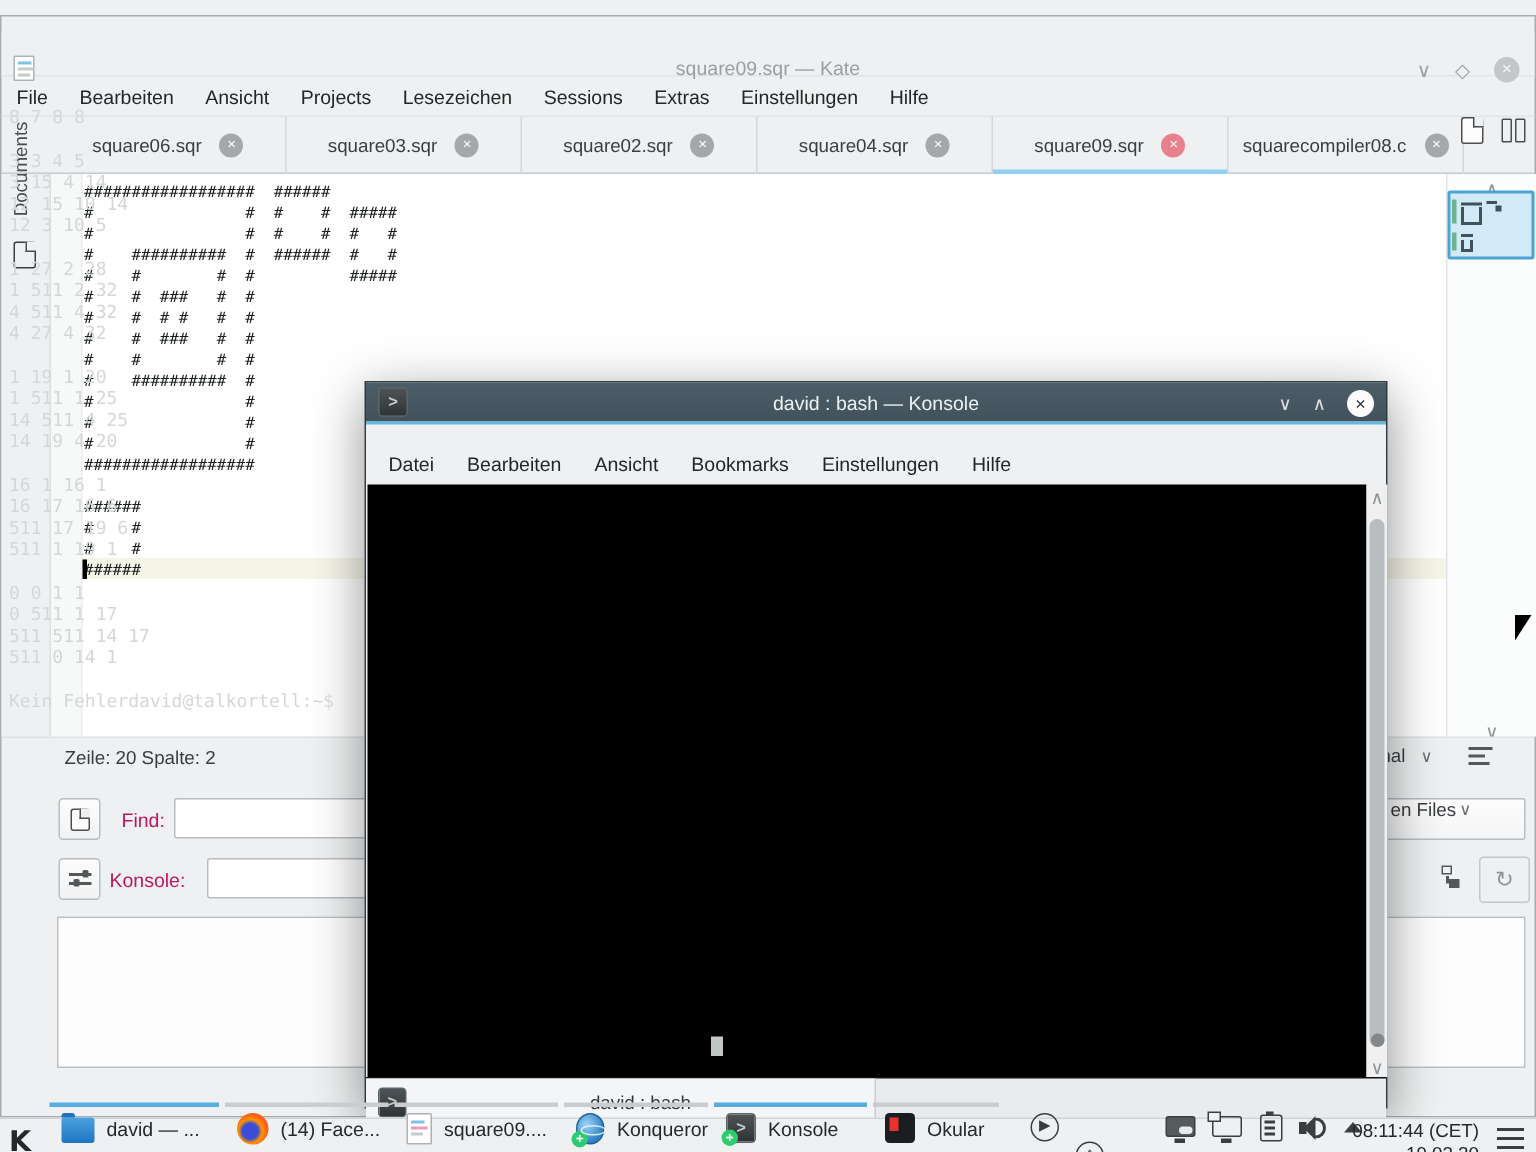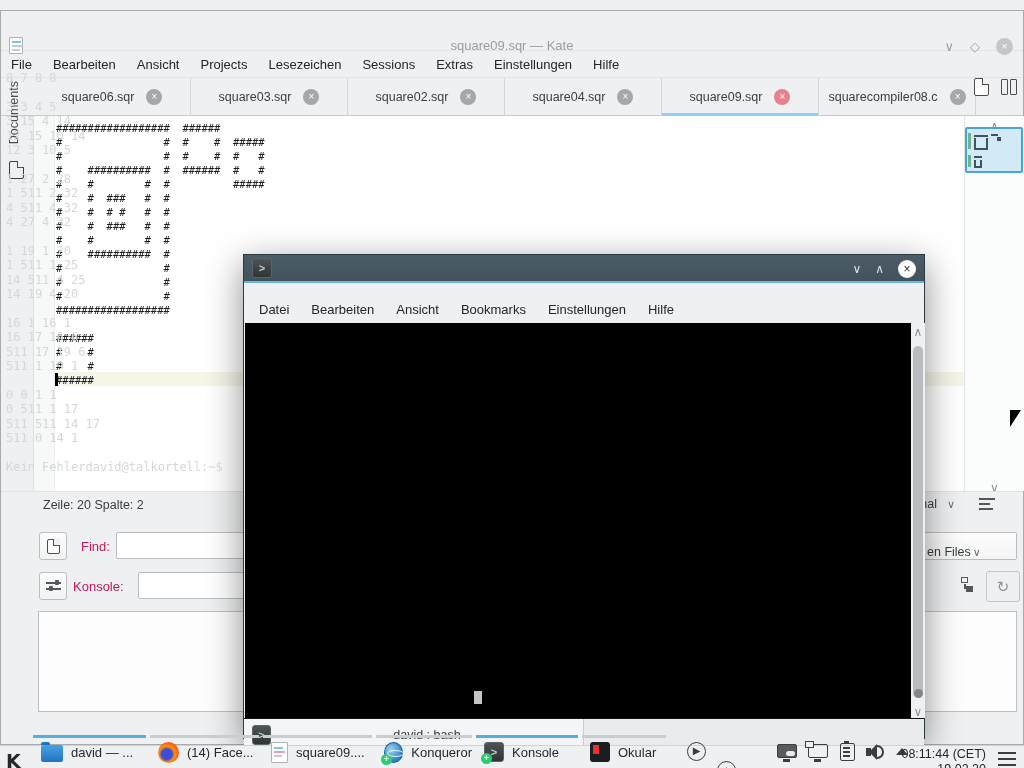--- a/index.html
+++ b/index.html
@@ -53,21 +53,21 @@
   #mode-item { right:28px; top:476px; display:flex; gap:10px; align-items:center; font-size:12.5px; color:#3a3d40; }
   #mode-item .chev-s { color:#6a6e71; font-size:11px; }
   .lines-icon { width:16px; height:12px; display:flex; flex-direction:column; justify-content:space-between; }
   .lines-icon div { height:1.8px; background:#54585b; }
   .lines-icon div:nth-child(2){ width:70%; } .lines-icon div:nth-child(3){ width:85%; }
 
   
   .sr-iconbtn { width:28px; height:28px; border:1px solid #b9bdc1; border-radius:3px; background:linear-gradient(#fdfdfd,#f1f2f3); display:flex; align-items:center; justify-content:center; }
   .sr-label { font-size:13px; color:#be185d; }
   .sr-input { border:1px solid #b9bdc1; border-radius:2px; background:#fff; height:27px; font-size:13px; padding:0 6px; font-family:"Liberation Sans",sans-serif; }
-  #scope-combo { left:918px; top:511px; width:98px; height:28px; border:1px solid #b9bdc1; border-radius:2px; background:linear-gradient(#fdfdfd,#f4f5f6); display:flex; align-items:flex-end; padding-left:7px; gap:2px; font-size:12.5px; color:#3a3d40; }
+  #scope-combo { left:918px; top:511px; width:98px; height:28px; border:1px solid #b9bdc1; border-radius:2px; background:linear-gradient(#fdfdfd,#f4f5f6); display:flex; align-items:flex-start; padding-left:7px; gap:2px; font-size:12.5px; color:#3a3d40; }
   #results-box { left:37px; top:590px; width:979px; height:101px; background:#fdfdfd; border:1px solid #bdc1c5; }
   #sr-button { left:31px; top:702px; width:146px; height:26px; background:#3daee9; border:1px solid #2d9edb; border-radius:3px; display:flex; align-items:center; justify-content:center; gap:7px; color:#fdfeff; font-size:13px; }
   .mag { width:9px; height:9px; border:2px solid #235d79; border-radius:50%; position:relative; }
   .mag::after { content:""; position:absolute; width:2px; height:5px; background:#235d79; transform:rotate(-45deg); left:8px; top:7px; }
   .tree-icon { width:16px; height:16px; position:relative; }
   .tree-icon .sq { position:absolute; border:1.5px solid #54585b; width:7px; height:6px; }
   .tree-icon .sqf { position:absolute; background:#54585b; width:7px; height:6px; }
   #refresh-btn { left:985px; top:550px; width:34px; height:31px; border:1px solid #c3c7ca; border-radius:3px; background:#eff0f1; color:#909497; font-size:15px; text-align:center; line-height:29px; }
 
   
@@ -286,20 +286,21 @@
     <span>↻</span>
   </div>
 
   <div id="results-box" class="abs"></div>
 
 </div>
 
 <div id="konsole" class="abs">
   <div id="konsole-titlebar">
     <div class="term-icon" style="margin-left:8px;">&gt;</div>
+    <div id="konsole-title">david : bash — Konsole</div>
     <div id="konsole-btns">
       <span>∨</span>
       <span>∧</span>
       <span id="konsole-close">×</span>
     </div>
   </div>
 
   <div id="konsole-menubar" class="abs">
     <span>Datei</span>
     <span>Bearbeiten</span>

